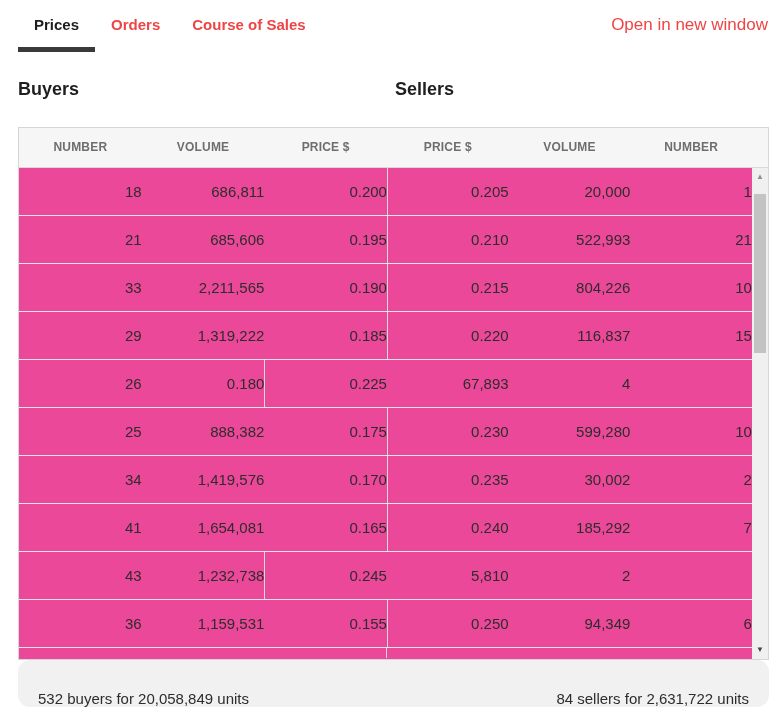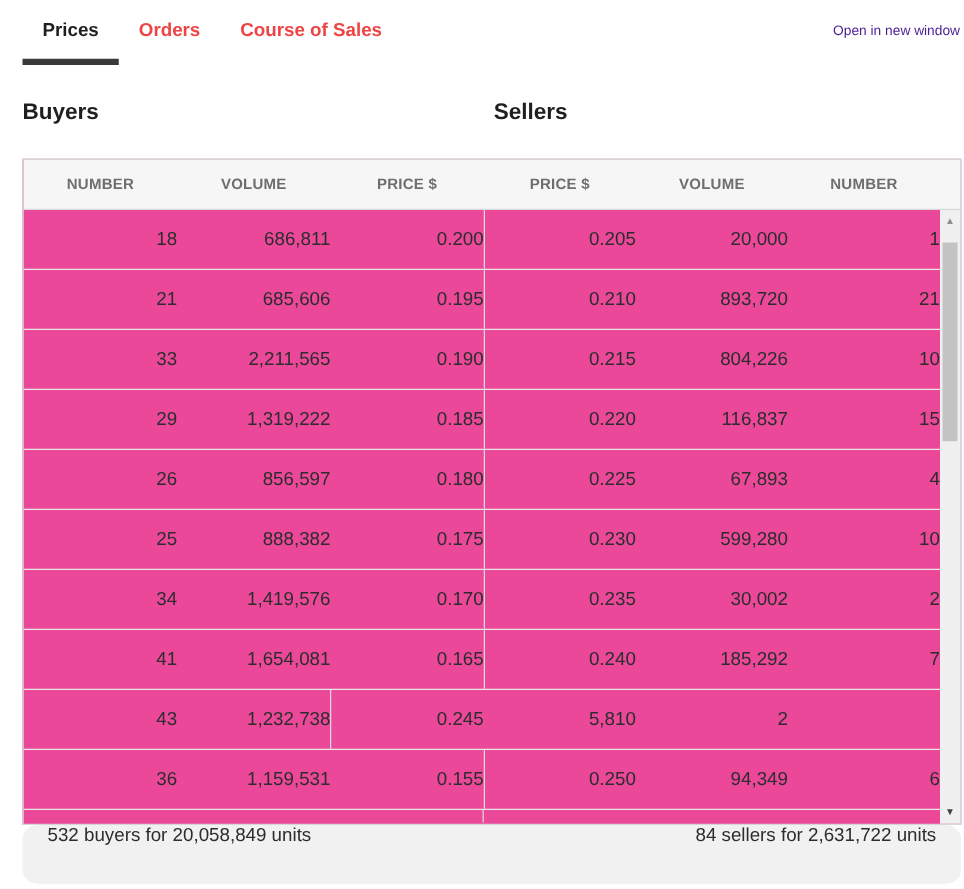--- a/index.html
+++ b/index.html
@@ -5,22 +5,22 @@
   html,body{margin:0;padding:0;background:#fff;}
   .app{position:relative;width:771px;height:711px;background:#fff;overflow:hidden;
        font-family:"Liberation Sans","DejaVu Sans",sans-serif;}
 
   
   .tabbar{position:absolute;top:0;left:0;width:771px;height:52px;}
   .tabs{display:flex;margin-left:18px;height:52px;}
   .tab{padding:0 16px;line-height:49px;font-size:15px;font-weight:700;color:#ef4444;
        border-bottom:5px solid transparent;box-sizing:border-box;cursor:pointer;white-space:nowrap;}
   .tab.active{color:#1e1e1e;border-bottom-color:#3a3a3a;}
-  .newwin-link{position:absolute;right:3px;top:0;line-height:50px;font-size:11px;
-       color:#4c1d95;cursor:pointer;white-space:nowrap;}
+  .newwin-link{position:absolute;right:3px;top:0;line-height:50px;font-size:17px;
+       color:#ef4444;cursor:pointer;white-space:nowrap;}
 
   
   .section-titles{position:absolute;top:78px;left:0;width:702px;height:24px;}
   .sec-title{position:absolute;font-size:18px;font-weight:700;color:#1f1f1f;line-height:22px;}
   .sec-title.buyers{left:18px;}
   .sec-title.sellers{left:395px;}
 
   
   .depth{position:absolute;top:127px;left:18px;width:751px;height:533px;
          border:1px solid #d6d6d6;box-sizing:border-box;background:#ec4899;}
@@ -40,21 +40,21 @@
   
   .scrollbar{position:absolute;top:0;right:0;width:16px;height:491px;background:#f0f0f0;}
   .sb-arrow{position:absolute;left:0;width:16px;height:16px;text-align:center;line-height:16px;
             font-size:8px;cursor:pointer;}
   .sb-up{top:1px;color:#8f8f8f;}
   .sb-down{bottom:1px;color:#444;}
   .sb-thumb{position:absolute;top:26px;left:2px;width:12px;height:159px;background:#c3c3c3;cursor:pointer;}
 
   
   .footer{position:absolute;top:660px;left:18px;width:751px;height:47px;background:#f1f1f1;
-          display:flex;align-items:flex-start;justify-content:space-between;box-sizing:border-box;
+          display:flex;align-items:flex-end;justify-content:space-between;box-sizing:border-box;
           padding:0 20px;font-size:15px;color:#2d2d2d;border-radius:12px;}
 </style>
 </head>
 <body>
 
 <div class="app">
 
   <div class="tabbar">
     <div class="tabs">
       <div class="tab active">Prices</div>
@@ -89,21 +89,21 @@
           <div class="td mid-divider">0.205</div>
           <div class="td">20,000</div>
           <div class="td">1</div>
         </div>
 
         <div class="row grid-cols">
           <div class="td">21</div>
           <div class="td">685,606</div>
           <div class="td">0.195</div>
           <div class="td mid-divider">0.210</div>
-          <div class="td">893,720</div>
+          <div class="td">522,993</div>
           <div class="td">21</div>
         </div>
 
         <div class="row grid-cols">
           <div class="td">33</div>
           <div class="td">2,211,565</div>
           <div class="td">0.190</div>
           <div class="td mid-divider">0.215</div>
           <div class="td">804,226</div>
           <div class="td">10</div>
@@ -113,21 +113,20 @@
           <div class="td">29</div>
           <div class="td">1,319,222</div>
           <div class="td">0.185</div>
           <div class="td mid-divider">0.220</div>
           <div class="td">116,837</div>
           <div class="td">15</div>
         </div>
 
         <div class="row grid-cols">
           <div class="td">26</div>
-          <div class="td">856,597</div>
           <div class="td">0.180</div>
           <div class="td mid-divider">0.225</div>
           <div class="td">67,893</div>
           <div class="td">4</div>
         </div>
 
         <div class="row grid-cols">
           <div class="td">25</div>
           <div class="td">888,382</div>
           <div class="td">0.175</div>

